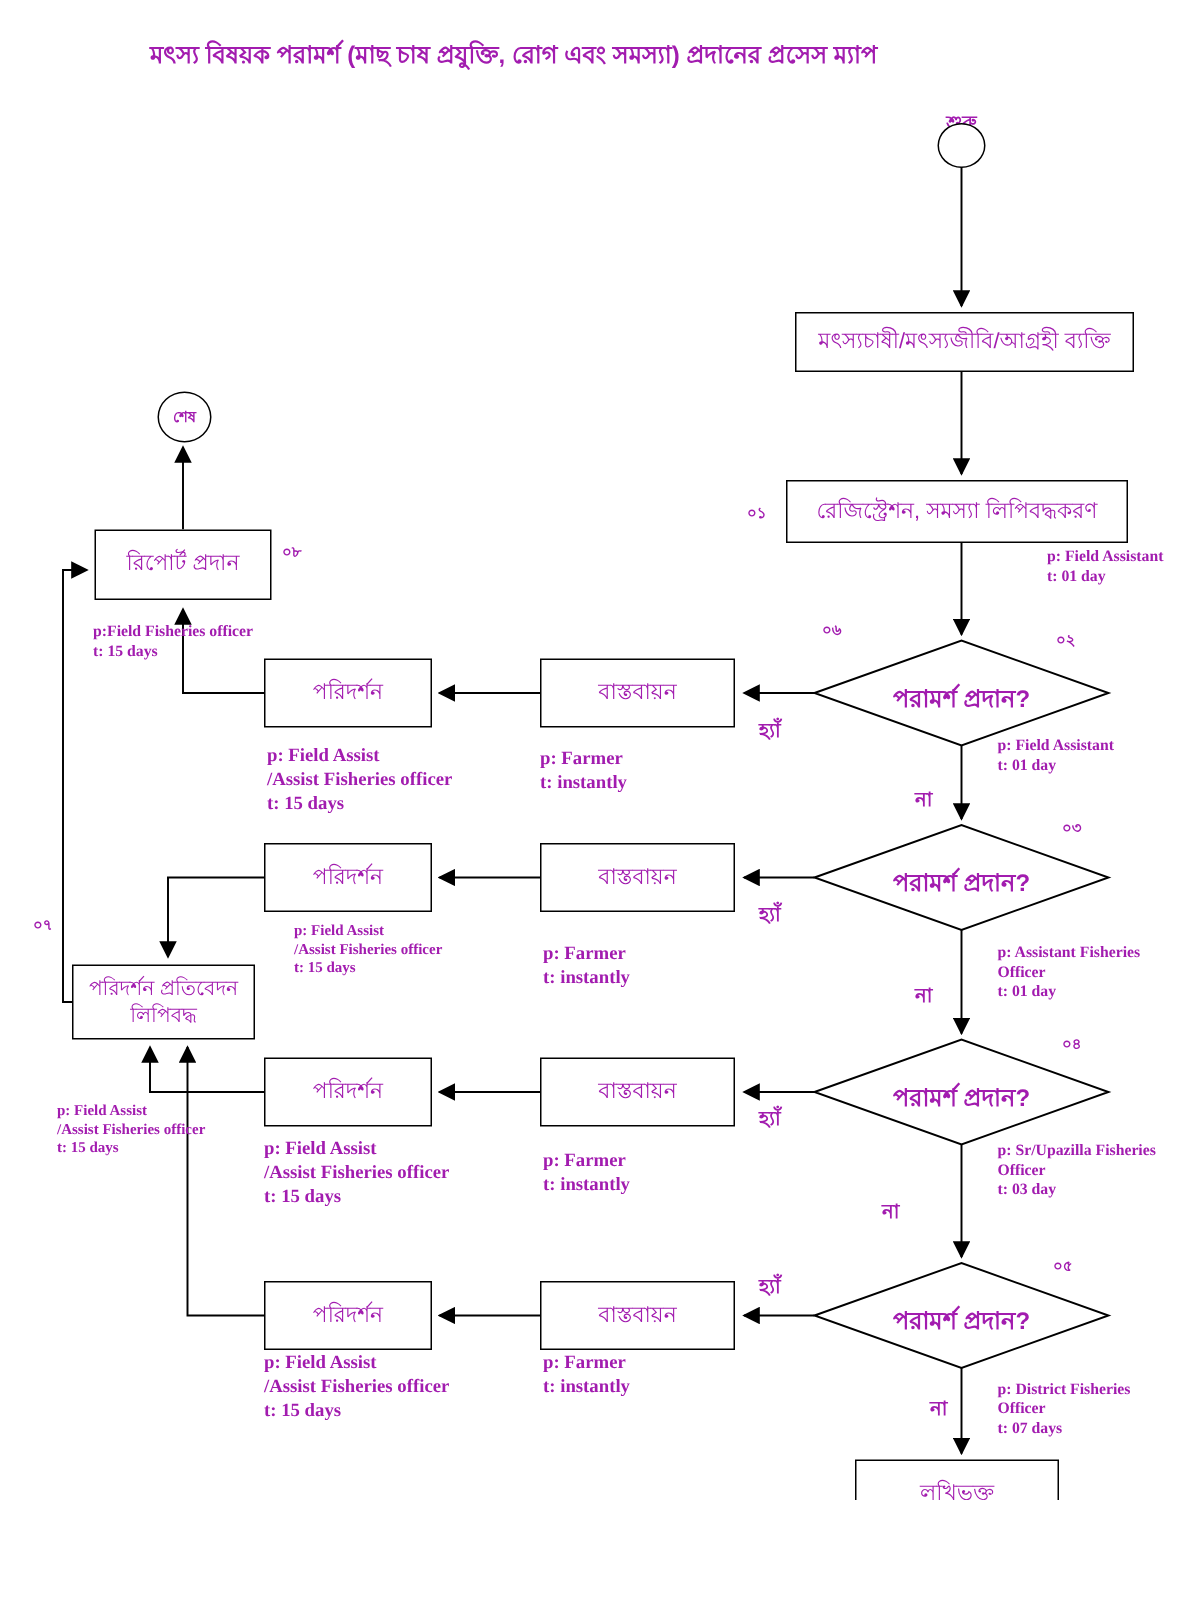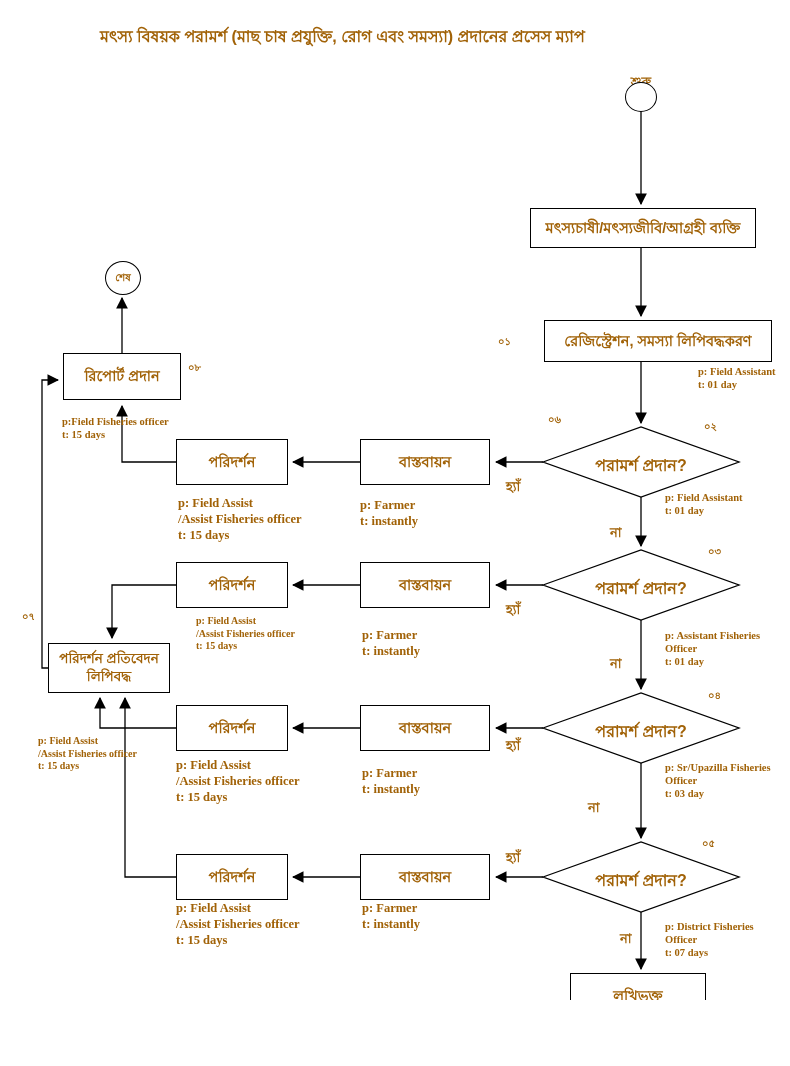--- a/index.html
+++ b/index.html
@@ -1,22 +1,22 @@
 <!DOCTYPE html>
 <html><head>
 <meta charset="utf-8">
 <style>
   html,body{margin:0;padding:0;background:#fff}
   .canvas{position:relative;width:790px;height:1000px;background:#fff;overflow:hidden;
-          font-family:"Liberation Sans","DejaVu Sans",sans-serif;color:#a16207}
+          font-family:"Liberation Sans","DejaVu Sans",sans-serif;color:#a21caf}
   .layer{position:absolute;left:0;top:0}
   .title{position:absolute;left:100px;top:24px;font-size:16px;font-weight:600;white-space:nowrap}
   .box{position:absolute;border:1.4px solid #000;background:#fff;box-sizing:border-box;
        display:flex;align-items:center;justify-content:center;text-align:right;
-       font-size:14.5px;font-weight:700;line-height:1.3;flex-direction:column}
+       font-size:14.5px;font-weight:400;line-height:1.3;flex-direction:column}
   .circle{position:absolute;border:1.6px solid #000;border-radius:50%;background:#fff;box-sizing:border-box;
           display:flex;align-items:center;justify-content:center;font-size:10px;font-weight:600}
   .dlabel{position:absolute;width:160px;text-align:center;font-size:16px;font-weight:700;white-space:nowrap}
   .stepnum{position:absolute;font-size:10px;font-weight:600}
   .elabel{position:absolute;font-size:13px;font-weight:600}
   .tlabel{position:absolute;font-size:12.5px;font-weight:600;text-align:center}
   .note{position:absolute;font-family:"Liberation Serif","DejaVu Serif",serif;font-weight:bold}
   .note div{white-space:nowrap}
   .note-sm{font-size:10px;line-height:12.5px}
   .note-md{font-size:10.5px;line-height:13px}
@@ -63,21 +63,21 @@
     </g>
   </svg>
 
   <div class="title">মৎস্য বিষয়ক পরামর্শ (মাছ চাষ প্রযুক্তি, রোগ এবং সমস্যা) প্রদানের প্রসেস ম্যাপ</div>
 
   <div class="tlabel" style="left:611px;top:73px;width:60px">শুরু</div>
   <div class="circle" style="left:625px;top:82px;width:32px;height:30px"></div>
   <div class="circle" style="left:105px;top:261px;width:36px;height:34px">শেষ</div>
 
   <div class="box" style="left:530px;top:208px;width:226px;height:40px">মৎস্যচাষী/মৎস্যজীবি/আগ্রহী ব্যক্তি</div>
-  <div class="box" style="left:544px;top:320px;width:228px;height:42px">রেজিস্ট্রেশন, সমস্যা লিপিবদ্ধকরণ</div>
+  <div class="box" style="left:524px;top:320px;width:228px;height:42px">রেজিস্ট্রেশন, সমস্যা লিপিবদ্ধকরণ</div>
 
   <div class="box" style="left:360px;top:439px;width:130px;height:46px">বাস্তবায়ন</div>
   <div class="box" style="left:176px;top:439px;width:112px;height:46px">পরিদর্শন</div>
 
   <div class="box" style="left:360px;top:562px;width:130px;height:46px">বাস্তবায়ন</div>
   <div class="box" style="left:176px;top:562px;width:112px;height:46px">পরিদর্শন</div>
 
   <div class="box" style="left:360px;top:705px;width:130px;height:46px">বাস্তবায়ন</div>
   <div class="box" style="left:176px;top:705px;width:112px;height:46px">পরিদর্শন</div>
 

